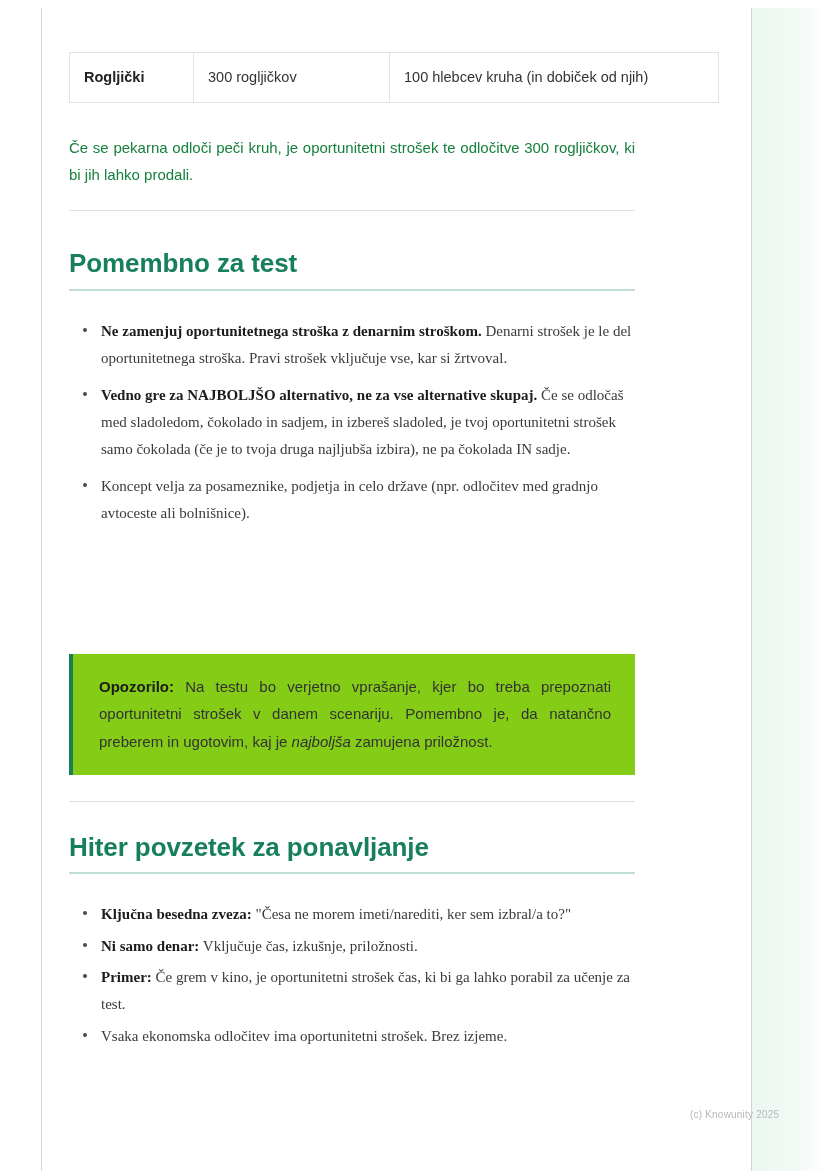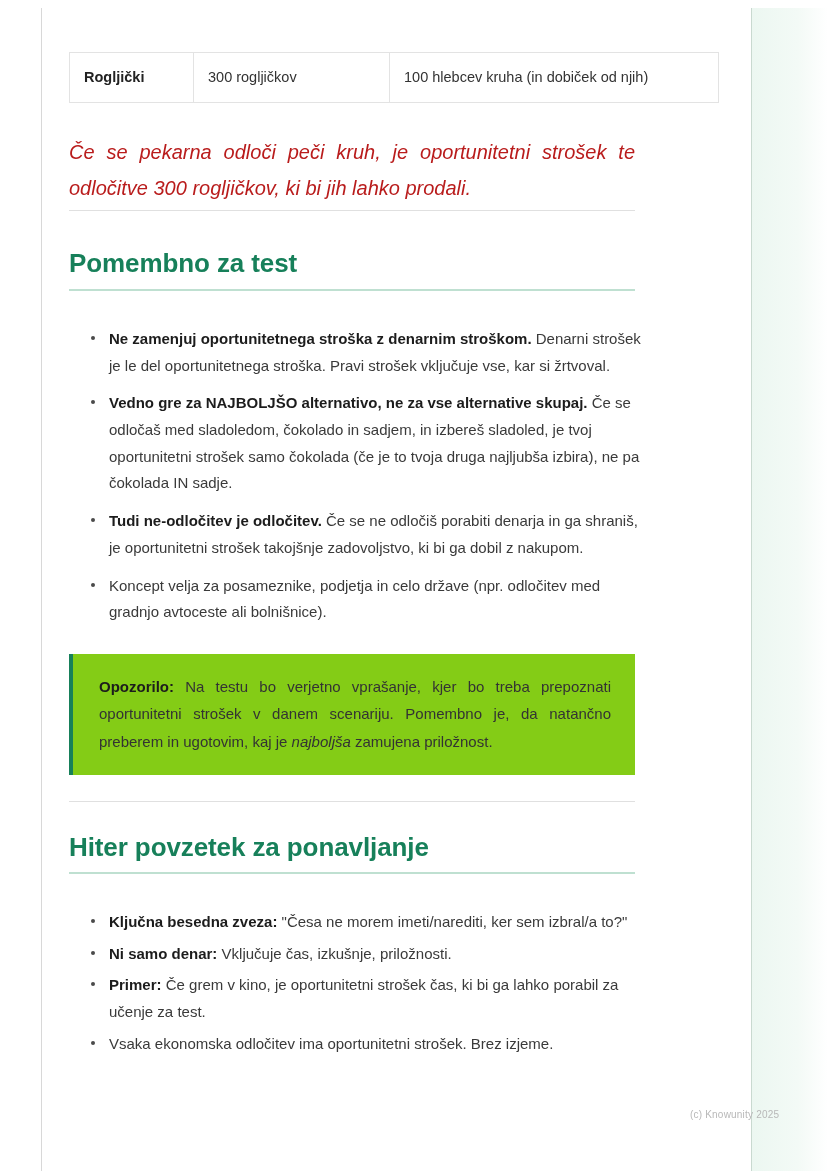--- a/index.html
+++ b/index.html
@@ -87,26 +87,25 @@
   table.kv td.c1 {
     width: 167px;
   }
   table.kv td.c2 {
     width: 300px;
   }
 
   p.body {
     position: absolute;
     width: 566px;
-    font-size: 20px;
+    font-size: 15px;
     line-height: 1.78;
-    color: #b91c1c;
+    color: #15803d;
     text-align: justify;
     margin: 0;
-    font-style: italic;
   }
   .hr {
     position: absolute;
     left: 69px;
     width: 566px;
     height: 1px;
     background: #e0e0e0;
   }
   h2.section {
     position: absolute;
@@ -121,24 +120,25 @@
   .section-underline {
     position: absolute;
     left: 69px;
     width: 566px;
     height: 2px;
     background: #bfe0d1;
   }
 
   ul.bullets {
     position: absolute;
-    margin: 16px;
+    margin: 8px;
     padding: 0;
     list-style: none;
     width: 566px;
+    font-family: Liberation Serif, serif;
   }
   ul.bullets > li {
     position: relative;
     padding-left: 24px;
     font-size: 15px;
     line-height: 1.78;
     color: #3a3a3a;
     margin-bottom: 11px;
   }
   ul.bullets > li:before {
@@ -207,23 +207,20 @@
   <div class="section-underline" style="top:281px;"></div>
 
   <ul class="bullets" style="left:69px; top:302px;">
     <li>
       <b>Ne zamenjuj oportunitetnega stroška z denarnim stroškom.</b><span> Denarni strošek je le del oportunitetnega stroška. Pravi strošek vključuje vse, kar si žrtvoval.</span>
     </li>
     <li>
       <b>Vedno gre za NAJBOLJŠO alternativo, ne za vse alternative skupaj.</b><span> Če se odločaš med sladoledom, čokolado in sadjem, in izbereš sladoled, je tvoj oportunitetni strošek samo čokolada (če je to tvoja druga najljubša izbira), ne pa čokolada IN sadje.</span>
     </li>
     <li>
-      <b>Tudi ne-odločitev je odločitev.</b><span> Če se ne odločiš porabiti denarja in ga shraniš, je oportunitetni strošek takojšnje zadovoljstvo, ki bi ga dobil z nakupom.</span>
-    </li>
-    <li>
       <b></b><span>Koncept velja za posameznike, podjetja in celo države (npr. odločitev med gradnjo avtoceste ali bolnišnice).</span>
     </li>
   </ul>
 
   <div class="callout" style="top:646px;">
     <p>
       <b>Opozorilo:</b><span> Na testu bo verjetno vprašanje, kjer bo treba prepoznati oportunitetni strošek v danem scenariju. Pomembno je, da natančno preberem in ugotovim, kaj je </span><span class="it">najboljša</span><span> zamujena priložnost.</span>
     </p>
   </div>
 

